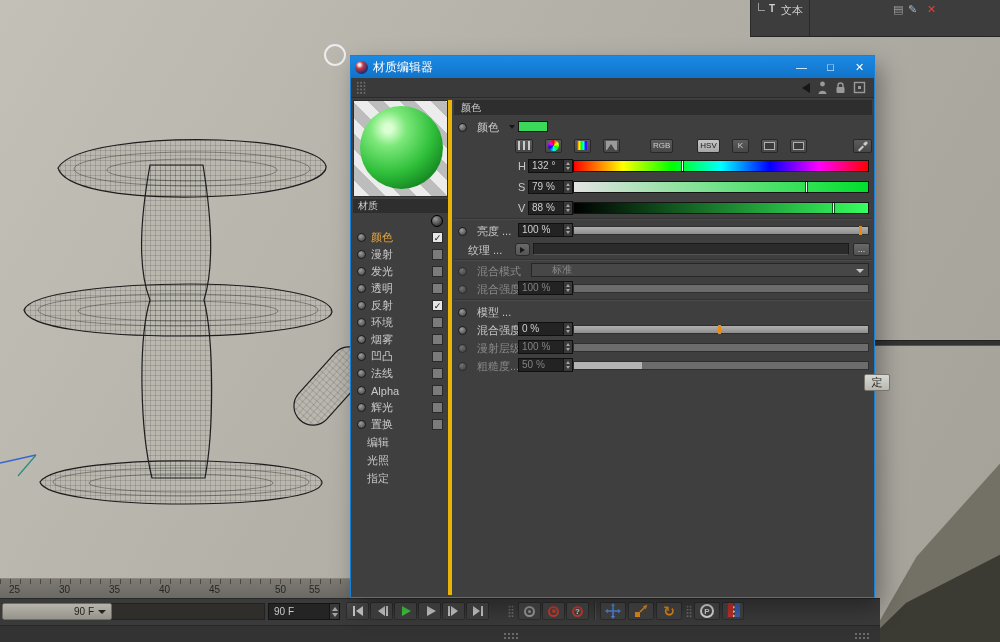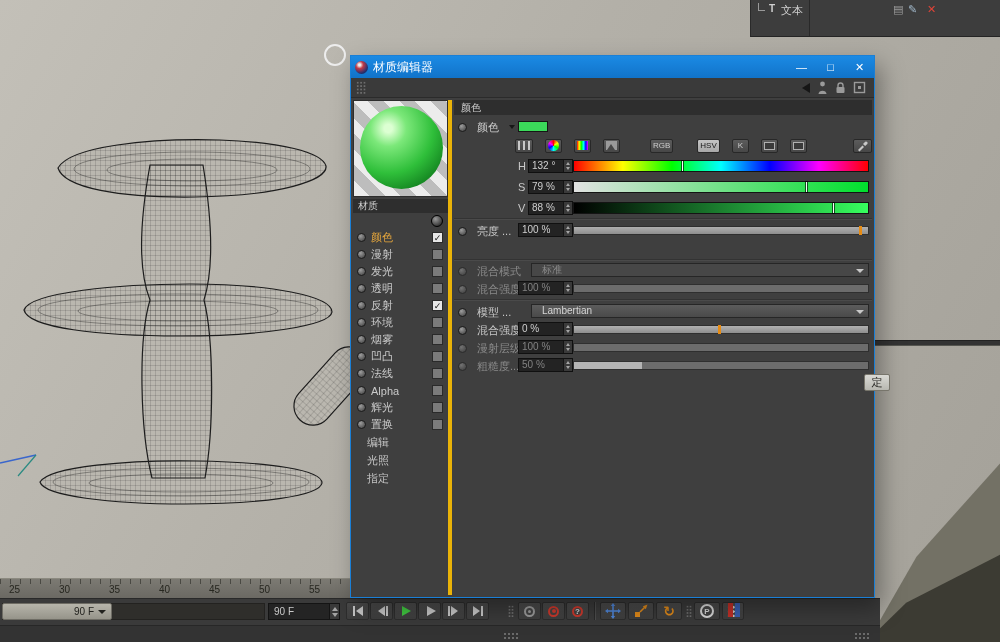--- a/index.html
+++ b/index.html
@@ -167,21 +167,21 @@
     display:flex;align-items:center;justify-content:center;}
   .texbtn::after{content:"";width:0;height:0;border-top:3.5px solid transparent;
     border-bottom:3.5px solid transparent;border-left:5px solid #191919;}
   .groove{position:absolute;left:79px;width:316px;top:1px;height:12px;background:#2b2b2b;
     border:1px solid #1a1a1a;border-bottom-color:#555;}
   .browse{position:absolute;left:399px;width:17px;height:13px;top:1px;border-radius:2px;
     background:linear-gradient(#696969,#525252);border:1px solid #2a2a2a;color:#ddd;
     font-size:9px;text-align:center;line-height:11px;}
   .dd{position:absolute;left:77px;width:338px;top:0;height:14px;
     background:linear-gradient(#5c5c5c,#4a4a4a);border:1px solid #262626;color:#d6d6d6;
-    font-size:10px;line-height:12px;padding-left:10px;}
+    font-size:10px;line-height:12px;padding-left:20px;}
   .dd::after{content:"";position:absolute;right:4px;top:5px;width:0;height:0;
     border-left:4px solid transparent;border-right:4px solid transparent;border-top:4px solid #c8c8c8;}
   .row.disabled .dd{color:#8a8a8a;background:#474747;}
   .hr{position:absolute;left:0;right:0;height:2px;border-top:1px solid #333;border-bottom:1px solid #4a4a4a;}
 
   .assign-btn{position:absolute;left:864px;top:374px;width:26px;height:17px;z-index:20;
     background:linear-gradient(#d9d9d4,#b8b8b1);border:1px solid #77756b;border-radius:2px;
     font-size:11px;color:#22221e;text-align:center;line-height:15px;}
 </style>
 </head>
@@ -243,21 +243,21 @@
     <span class="tric x">✕</span>
   </div>
 
   <div class="ruler">
     <div class="ticks"></div>
     <span class="rlabel" style="left:9px">25</span>
     <span class="rlabel" style="left:59px">30</span>
     <span class="rlabel" style="left:109px">35</span>
     <span class="rlabel" style="left:159px">40</span>
     <span class="rlabel" style="left:209px">45</span>
-    <span class="rlabel" style="left:259px">50</span>
+    <span class="rlabel" style="left:275px">50</span>
     <span class="rlabel" style="left:309px">55</span>
   </div>
 
   <div class="bzone">
     <div class="fr-track"></div>
     <div class="fr-thumb">
       <span>90 F</span>
       <span class="dn-tri"></span>
     </div>
     <div class="fr-field">
@@ -571,20 +571,28 @@
           <span class="spin">
               <i class="up"></i>
               <i class="dn"></i>
             </span>
         </span>
         <span class="track">
           <span class="tick" style="left: 97%;"></span>
         </span>
       </div>
 
+      <div class="row" style="top:142px">
+        <span class="rlab" style="left:14px">
+          <span class="t">纹理 ...</span>
+          </span>
+        <span class="texbtn"></span>
+        <span class="groove"></span>
+        <span class="browse">...</span>
+      </div>
 
       <div class="hr" style="top:159px"></div>
 
       <div class="row disabled" style="top:163px">
         <span class="rlab">
             <span class="dotico"></span>
           <span class="t">混合模式</span>
           </span>
         <span class="dd">标准</span>
       </div>
@@ -604,21 +612,20 @@
         <span class="track"></span>
       </div>
 
       <div class="hr" style="top:199px"></div>
 
       <div class="row" style="top:204px">
         <span class="rlab">
             <span class="dotico"></span>
           <span class="t">模型 ...</span>
           </span>
-        <span class="dd">Lambertian</span>
       </div>
 
       <div class="row" style="top:222px">
         <span class="rlab">
             <span class="dotico"></span>
           <span class="t">混合强度</span>
           </span>
         <span class="nf valf">
           <span class="v">0 %</span>
           <span class="spin">

